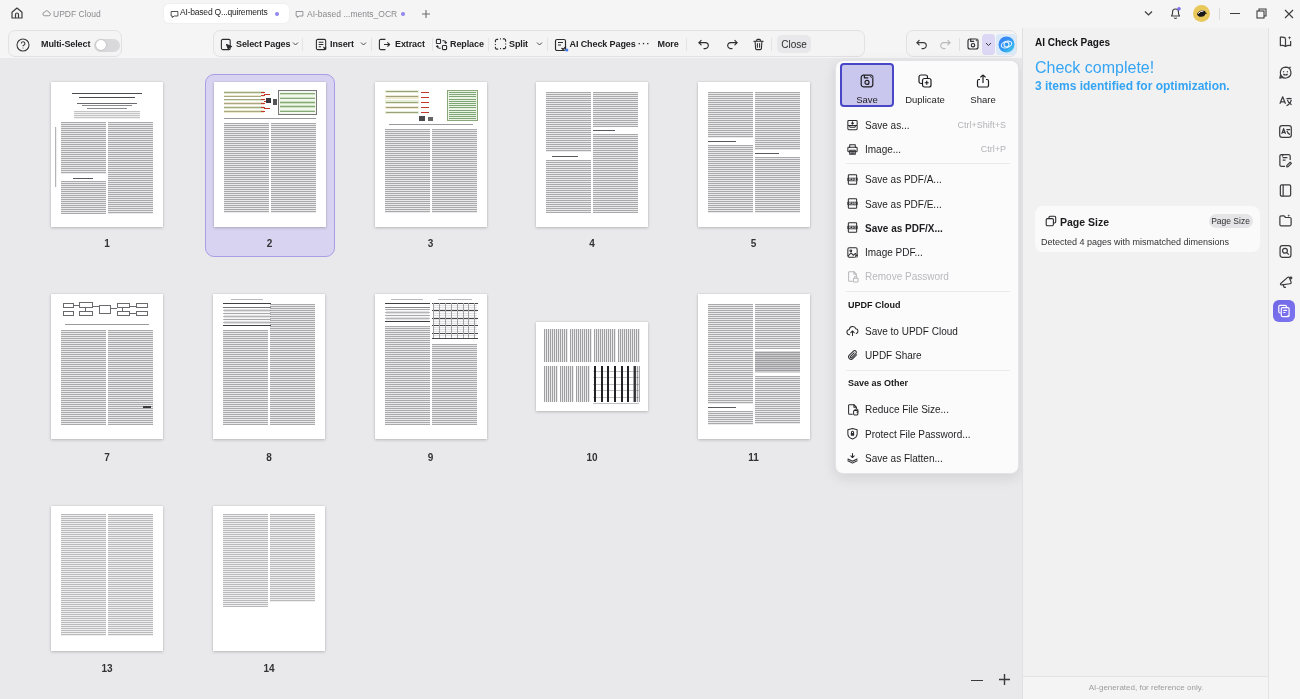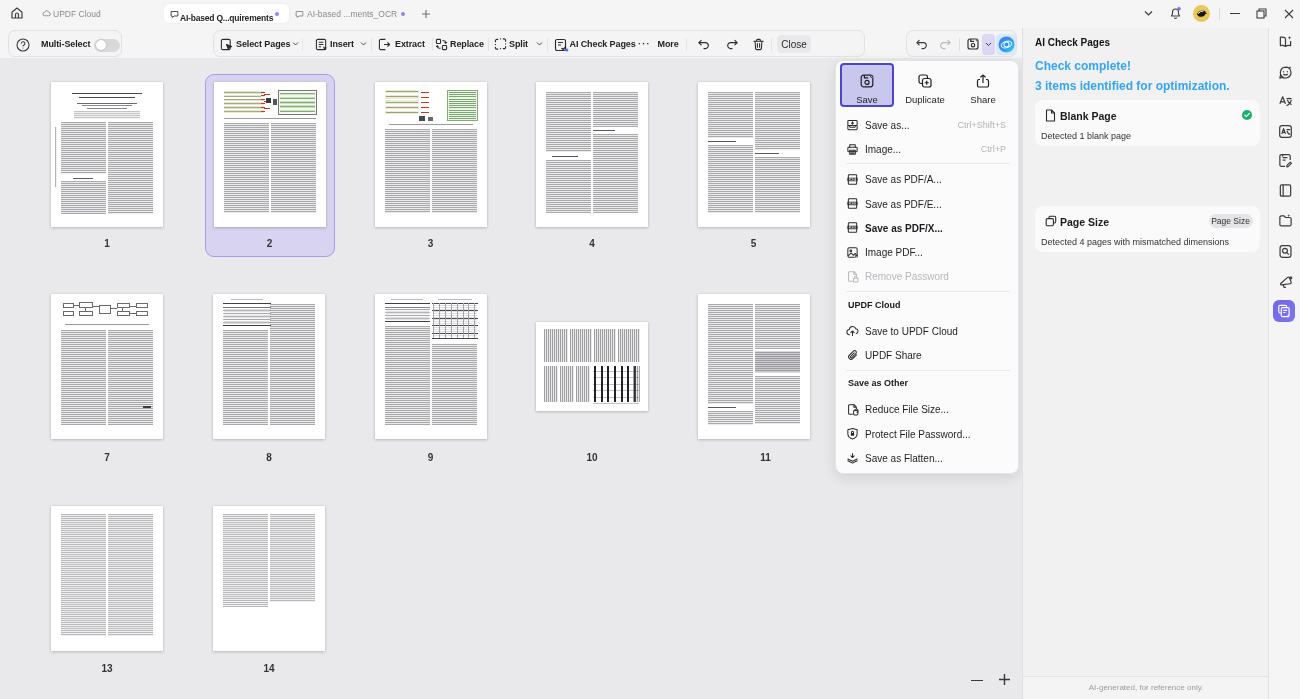--- a/index.html
+++ b/index.html
@@ -1,21 +1,21 @@
 <!DOCTYPE html>
 <html><head><meta charset="utf-8">
 <style>
 *{margin:0;padding:0;box-sizing:border-box}
 html,body{width:1300px;height:699px;overflow:hidden}
 body{font-family:"Liberation Sans",sans-serif;position:relative;background:#f6f5f6;-webkit-font-smoothing:antialiased}
 .abs{position:absolute}
 
 #titlebar{position:absolute;left:0;top:0;width:1300px;height:28px;background:#f6f5f6}
 .tabact{position:absolute;left:164px;top:4px;width:125px;height:19px;background:#fff;border-radius:5px;box-shadow:0 0 2px rgba(0,0,0,.08)}
-.tabtxt{font-size:8.5px;color:#242426;font-weight:700;position:absolute;top:18px;transform:translateY(-50%)}
+.tabtxt{font-size:8.5px;color:#242426;font-weight:400;position:absolute;top:12px;transform:translateY(-50%)}
 .tabtxt2{font-size:8.5px;color:#8a8a8d;position:absolute;top:13.5px;transform:translateY(-50%)}
 .pdot{position:absolute;width:4px;height:4px;border-radius:50%;background:#8f86ee;top:11.5px}
 
 #toolbar{position:absolute;left:0;top:28px;width:1022px;height:30px;background:#f6f5f6}
 .tgroup{position:absolute;top:30px;height:27px;border:1px solid #e2e1e3;border-radius:7px;background:#f5f4f5}
 .tlabel{font-size:9px;font-weight:600;color:#222224;letter-spacing:-0.1px;position:absolute;top:50%;transform:translateY(-50%);white-space:nowrap}
 .tsep{position:absolute;top:7px;height:13px;width:1px;background:#e4e3e5}
 .chev{position:absolute;top:50%;transform:translateY(-50%)}
 
 .track{position:absolute;left:85px;top:7.5px;width:26px;height:13px;border-radius:7px;background:#d9d8db}
@@ -424,21 +424,21 @@
     <span class="pnum" style="left: 592px; top: 451.5px;">10</span>
     <div class="pg" style="left: 697.5px; top: 293.5px; width: 112px; height: 145px;">
       <div class="tx" style="left: 10px; top: 10px; width: 45px; height: 100px;"></div>
       <div class="dk" style="left: 10px; top: 113px; width: 28px; height: 1px; background: rgb(90, 90, 94);"></div>
       <div class="tx" style="left: 10px; top: 117px; width: 45px; height: 14px;"></div>
       <div class="tx" style="left: 57px; top: 10px; width: 45px; height: 45px;"></div>
       <div class="dk" style="left: 57px; top: 57px; width: 45px; height: 22px; background: rgb(217, 217, 219);"></div>
       <div class="tx" style="left: 57px; top: 58px; width: 45px; height: 20px; opacity: 0.9;"></div>
       <div class="tx" style="left: 57px; top: 82px; width: 45px; height: 48px;"></div>
     </div>
-    <span class="pnum" style="left: 753.5px; top: 451.5px; margin-left: 12px;">11</span>
+    <span class="pnum" style="left: 753.5px; top: 451.5px;">11</span>
     <div class="pg" style="left: 51px; top: 505.7px; width: 112px; height: 145px;">
       <div class="tx" style="left: 10px; top: 8px; width: 45px; height: 122px; opacity: 0.8;"></div>
       <div class="tx" style="left: 57px; top: 8px; width: 45px; height: 122px; opacity: 0.8;"></div>
     </div>
     <span class="pnum" style="left: 107px; top: 663px;">13</span>
     <div class="pg" style="left: 213px; top: 505.7px; width: 112px; height: 145px;">
       <div class="tx" style="left: 10px; top: 8px; width: 45px; height: 93px; opacity: 0.8;"></div>
       <div class="tx" style="left: 57px; top: 8px; width: 45px; height: 88px; opacity: 0.8;"></div>
     </div>
     <span class="pnum" style="left: 269px; top: 663px;">14</span>
@@ -568,35 +568,23 @@
     <span class="mi" style="top: 294px;">UPDF Share</span>
     <div class="msep" style="top: 308.5px;"></div>
     <span class="mlab" style="top: 321.5px;">Save as Other</span>
     <span class="mi" style="top: 348px;">Reduce File Size...</span>
     <span class="mi" style="top: 372.5px;">Protect File Password...</span>
     <span class="mi" style="top: 397px;">Save as Flatten...</span>
   </div>
 
 <div id="panel">
   <span class="abs" style="left:12px;top:9px;font-size:10px;font-weight:700;color:#141416">AI Check Pages</span>
-  <span class="abs" style="left:12px;top:31px;font-size:12px;font-weight:700;color:#35a5f3">Check complete!</span>
+  <span class="abs" style="left:12px;top:31px;font-size:16px;font-weight:400;color:#35a5f3">Check complete!</span>
   <span class="abs" style="left:12px;top:51px;font-size:12px;font-weight:700;color:#35a5f3">3 items identified for optimization.</span>
 
-  <div class="card" style="top:72px">
-    <svg class="abs" style="left:9.5px;top:8.5px" width="11" height="13" viewBox="0 0 11 13" fill="none" stroke="#2a2a2c" stroke-width="1.1" stroke-linejoin="round">
-        <path d="M1.5 1 h5 L9.5 4 v8 h-8 Z"></path>
-        <path d="M6.5 1 v3 h3"></path>
-      </svg>
-    <span class="ctitle">Blank Page</span>
-    <svg class="abs" style="left:207px;top:10px" width="10" height="10" viewBox="0 0 10 10">
-        <circle cx="5" cy="5" r="5" fill="#16b269"></circle>
-        <path d="M2.8 5.1 l1.5 1.5 L7.3 3.5" fill="none" stroke="#fff" stroke-width="1.2" stroke-linecap="round" stroke-linejoin="round"></path>
-      </svg>
-    <span class="cdesc">Detected 1 blank page</span>
-  </div>
 
 
   <div class="card" style="top:178px">
     <svg class="abs" style="left:9.5px;top:9px" width="12" height="12" viewBox="0 0 12 12" fill="none" stroke="#2a2a2c" stroke-width="1.1" stroke-linejoin="round">
         <path d="M4 3.5 V2.5 a1.2 1.2 0 0 1 1.2-1.2 h4.3 a1.2 1.2 0 0 1 1.2 1.2 v4.3 a1.2 1.2 0 0 1 -1.2 1.2 h-1"></path>
         <rect x="1.2" y="3.6" width="7.2" height="7.2" rx="1.2"></rect>
       </svg>
     <span class="ctitle">Page Size</span>
     <div class="pill" style="left:173.5px;width:44px">Page Size</div>
     <span class="cdesc">Detected 4 pages with mismatched dimensions</span>

